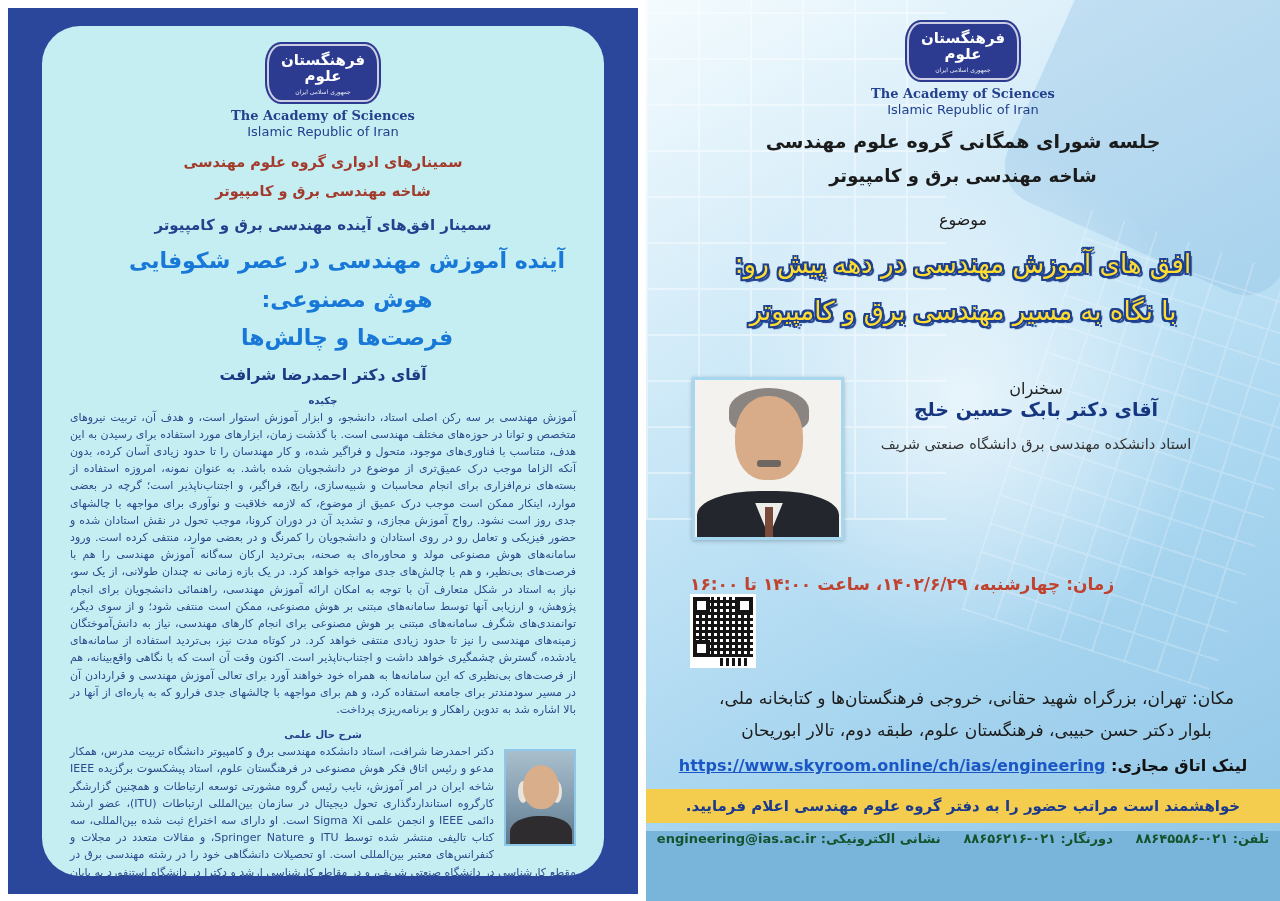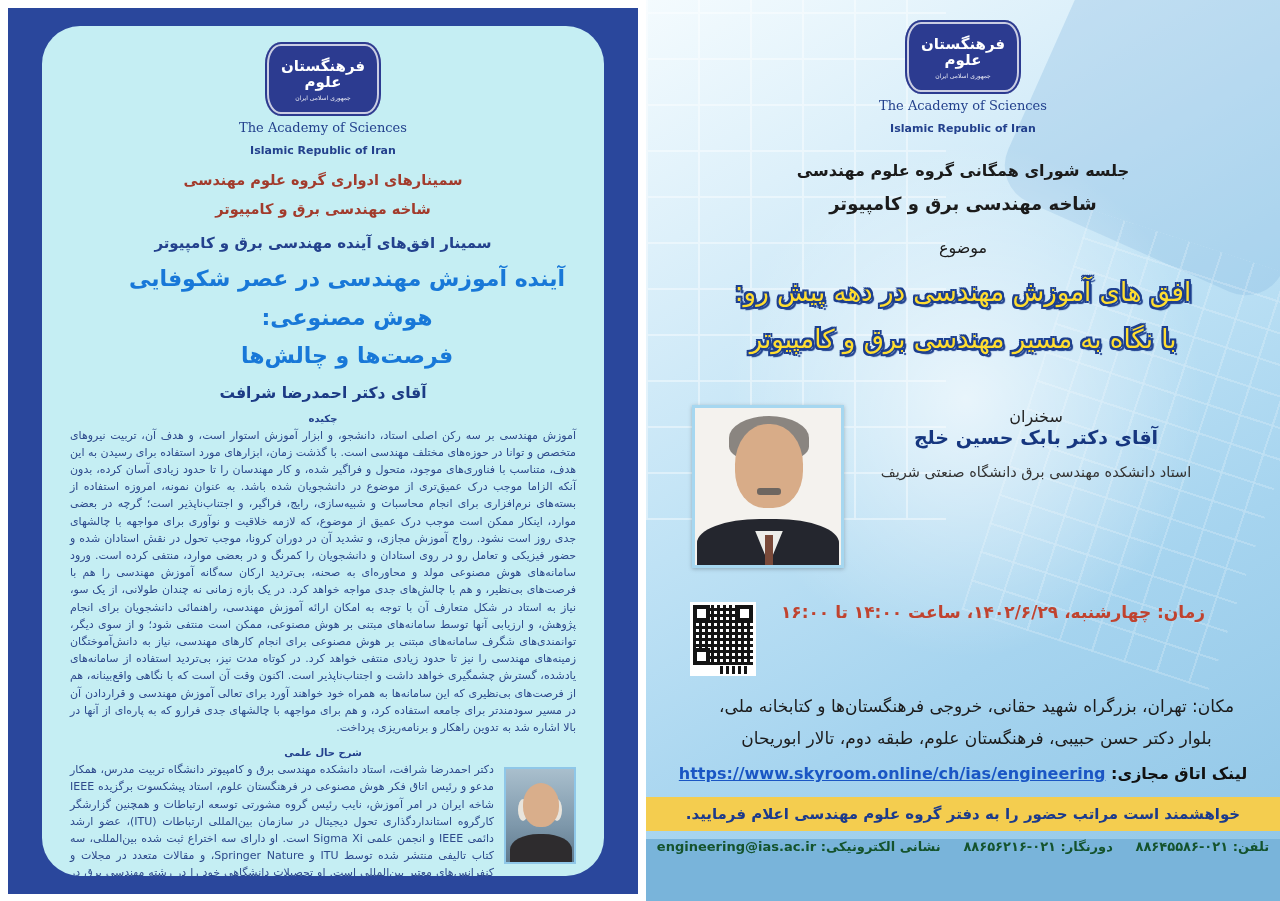--- a/index.html
+++ b/index.html
@@ -6,27 +6,27 @@
   body { background:#ffffff; font-family:"DejaVu Sans", sans-serif; }
   .stage { position:relative; width:1280px; height:901px; background:#ffffff; overflow:hidden; }
 
   
   .poster-left { position:absolute; left:8px; top:8px; width:630px; height:886px; background:#2A479C; }
   .card { position:absolute; left:34px; top:18px; width:562px; height:850px; background:#C5EEF3;
           border-radius:38px; padding:16px 28px 10px; direction:rtl; text-align:center; overflow:hidden; }
 
   
   .logo { text-align:center; }
-  .medallion { width:116px; height:74px; margin:0 auto; background:#2C3B90; border-radius:16px/22px;
+  .medallion { width:116px; height:62px; margin:0 auto; background:#2C3B90; border-radius:16px/22px;
                box-shadow: inset 0 0 0 2px #2C3B90, inset 0 0 0 4px rgba(255,255,255,.75);
                display:flex; flex-direction:column; align-items:center; justify-content:center; }
   .medallion .fa-name { color:#ffffff; font-weight:bold; font-size:15px; line-height:1.1; }
   .medallion .fa-sub { color:#ffffff; font-size:6px; opacity:.9; margin-top:3px; }
-  .logo-en1 { font-family:"DejaVu Serif", serif; font-weight:normal; color:#23418D; font-size:13px; margin-top:4px; }
-  .logo-en2 { font-weight:bold; color:#23418D; font-size:11px; margin-top:9px; }
+  .logo-en1 { font-family:"DejaVu Serif", serif; font-weight:bold; color:#23418D; font-size:13px; margin-top:4px; }
+  .logo-en2 { font-weight:normal; color:#23418D; font-size:13px; margin-top:1px; }
 
   .l-series { margin-top:9px; color:#A23B2C; font-weight:bold; font-size:14.5px; line-height:2.0; }
   .l-seminar { margin-top:10px; color:#23418D; font-weight:bold; font-size:15px; }
   .l-title  { margin-top:8px; color:#1878D8; font-weight:bold; font-size:22px; line-height:1.75;margin-left:48px; }
   .l-speaker { margin-top:8px; color:#1C3B85; font-weight:bold; font-size:15.5px; }
   .l-h { margin-top:11px; color:#23418D; font-weight:bold; font-size:10px; }
   .l-para { margin-top:3px; text-align:justify; font-size:11px; line-height:17.2px; color:#2E4A8C; }
   .l-photo { float:right; width:72px; height:97px; margin:6px 0 4px 10px; border:2px solid #8FC7E8;
              background:linear-gradient(180deg,#A9BFCD 0%,#7E98AB 60%,#5F7A8E 100%); position:relative; overflow:hidden; }
   .l-photo .head { position:absolute; left:17px; top:14px; width:36px; height:44px; background:#D9AE8B; border-radius:50% 50% 46% 46%; }
@@ -44,41 +44,41 @@
                          repeating-linear-gradient(90deg, rgba(255,255,255,.9) 0 2px, transparent 2px 52px); }
   .bg-grid2 { position:absolute; right:0; top:240px; width:260px; height:420px; opacity:.25; transform:rotate(18deg); pointer-events:none;
              background: repeating-linear-gradient(0deg, rgba(255,255,255,.8) 0 2px, transparent 2px 30px),
                          repeating-linear-gradient(90deg, rgba(255,255,255,.8) 0 2px, transparent 2px 34px); }
   .bg-glow { position:absolute; left:60px; top:120px; width:520px; height:560px; pointer-events:none;
              background: radial-gradient(ellipse at center, rgba(255,255,255,.65) 0%, rgba(255,255,255,0) 65%); }
   .bg-shape { position:absolute; right:-60px; top:-40px; width:300px; height:300px; border-radius:40px; transform:rotate(24deg);
               background:rgba(140,190,225,.35); pointer-events:none; }
   .r-content { position:relative; z-index:2; }
   .r-logo { padding-top:20px; }
-  .r-h1 { margin-top:26px; color:#1b1b1b; font-weight:bold; font-size:16px; }
+  .r-h1 { margin-top:13px; color:#1b1b1b; font-weight:bold; font-size:19px; }
   .r-h2 { margin-top:13px; color:#1b1b1b; font-weight:bold; font-size:18px; }
   .r-subject { margin-top:24px; color:#1b1b1b; font-size:16px; }
   .r-title { margin-top:12px; font-weight:normal; font-size:26px; line-height:1.8; color:#FFDD30;
              text-shadow:-2px 0 0 #1D3F8F, 2px 0 0 #1D3F8F, 0 -2px 0 #1D3F8F, 0 2px 0 #1D3F8F,
                          -2px -2px 0 #1D3F8F, 2px -2px 0 #1D3F8F, -2px 2px 0 #1D3F8F, 3px 3px 1px #1D3F8F; }
   .r-speaker-row { display:flex; align-items:flex-start; margin:42px 52px 0 46px; }
   .r-speaker-info { flex:1; text-align:center; padding-top:2px; }
   .r-speaker-label { color:#222; font-size:16px; }
   .r-name { color:#16367F; font-weight:bold; font-size:19px; }
   .r-aff { margin-top:16px; color:#333; font-size:14.5px; }
   .r-photo { width:152px; height:163px; border:3px solid #A6D7F0; background:#F4F2EE; position:relative; overflow:hidden;
              box-shadow:0 1px 4px rgba(0,0,0,.25); flex:0 0 auto; }
   .r-photo .hair { position:absolute; left:34px; top:8px; width:80px; height:44px; background:#8A8580; border-radius:50% 50% 30% 30%; }
   .r-photo .head { position:absolute; left:40px; top:16px; width:68px; height:84px; background:#D8AC88; border-radius:48% 48% 44% 44%; }
   .r-photo .mustache { position:absolute; left:62px; top:80px; width:24px; height:7px; background:#6E6660; border-radius:3px; }
   .r-photo .suit { position:absolute; left:2px; bottom:-8px; width:142px; height:54px; background:#24262E; border-radius:44% 44% 0 0; }
   .r-photo .shirt { position:absolute; left:60px; bottom:0; width:28px; height:34px; background:#EDEDEA;
                     clip-path:polygon(0 0,100% 0,50% 100%); }
   .r-photo .tie { position:absolute; left:70px; bottom:0; width:8px; height:30px; background:#7A4A3A; }
-  .r-time-row { display:flex; align-items:flex-start; margin:34px 50px 0 44px; }
+  .r-time-row { display:flex; align-items:flex-end; margin:34px 50px 0 44px;flex-direction:column; }
   .r-time { flex:1; color:#C0432F; font-weight:bold; font-size:17px; }
   .qr { width:66px; height:74px; background:#ffffff; padding:3px; flex:0 0 auto; position:relative; }
   .qr-pattern { width:60px; height:60px;
         background: repeating-linear-gradient(0deg, #141414 0 3px, transparent 3px 6px),
                     repeating-linear-gradient(90deg, #141414 0 3px, #ffffff 3px 6px); }
   .qr .f { position:absolute; width:17px; height:17px; border:4px solid #141414; background:#ffffff; }
   .qr .f1 { left:3px; top:3px; } .qr .f2 { right:3px; top:3px; } .qr .f3 { left:3px; top:46px; }
   .qr .tail { position:absolute; left:30px; bottom:2px; width:30px; height:8px;
         background: repeating-linear-gradient(90deg,#141414 0 3px,#fff 3px 6px); }
   .r-venue { margin-top:14px; color:#1b1b1b; font-size:17px; line-height:1.9;padding-left:27px; }

